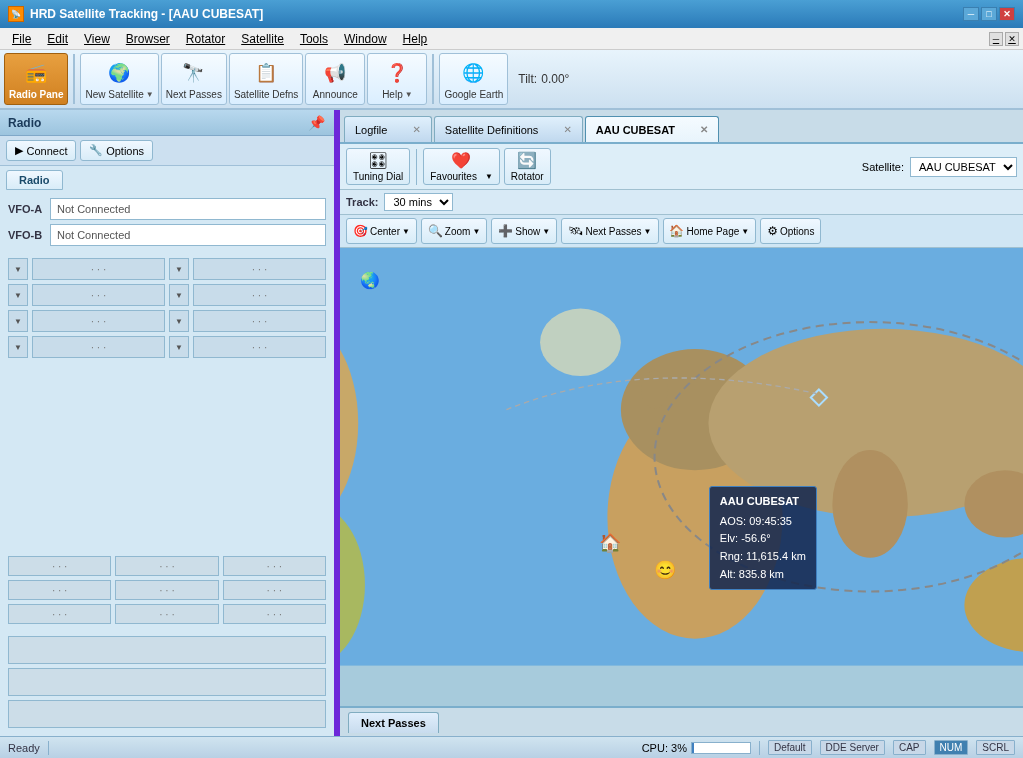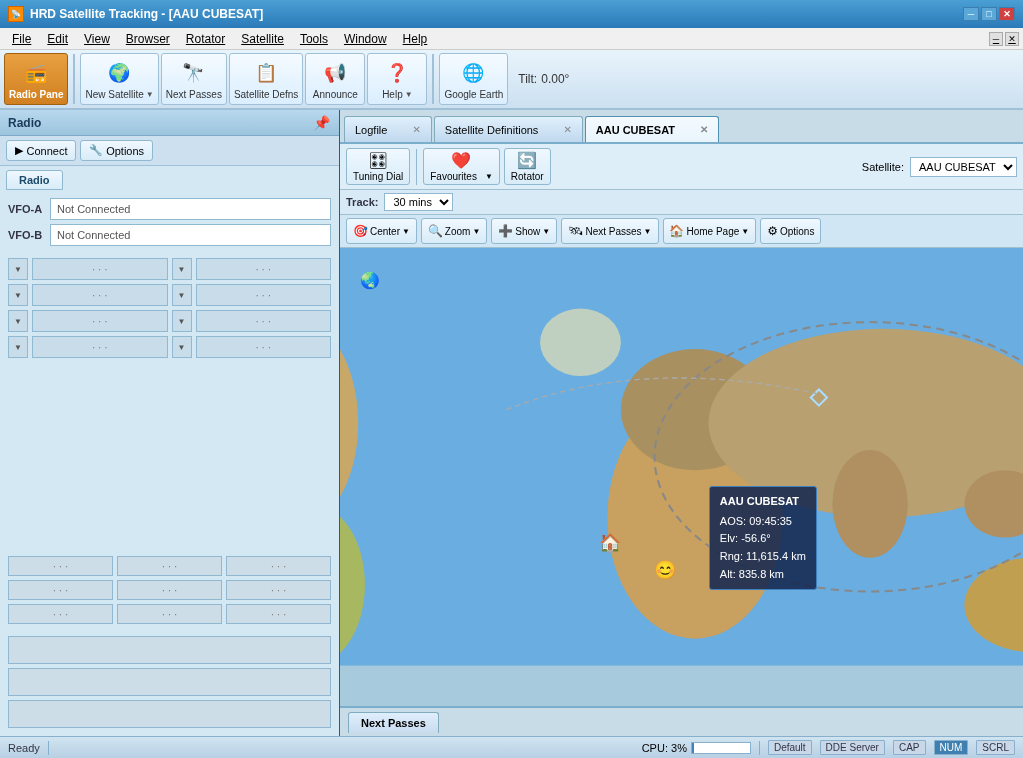--- a/index.html
+++ b/index.html
@@ -27,21 +27,21 @@
     .tb-btn .tb-label { font-size: 10px; color: #333; text-align: center; white-space: nowrap; }
     .tb-btn.active .tb-label { color: white; font-weight: bold; }
     .tb-separator { width: 2px; height: 50px; background: #a0c0d8; margin: 0 3px; }
     .tb-btn-arrow { font-size: 8px; color: #555; }
     #tilt-display { display: flex; align-items: center; gap: 4px; margin-left: 8px; font-size: 12px; color: #333; }
 
     
     #main { display: flex; height: calc(758px - 28px - 22px - 60px - 22px); }
 
     
-    #left-panel { width: 340px; background: #d4e8f4; border-right: 1px solid #6d28d9; display: flex; flex-direction: column; }
+    #left-panel { width: 340px; background: #d4e8f4; border-right: 6px solid #6d28d9; display: flex; flex-direction: column; }
     #radio-header { background: linear-gradient(to bottom, #b8d8ee, #9cc4de); height: 26px; display: flex; align-items: center; padding: 0 8px; font-weight: bold; font-size: 12px; color: #1a3a5a; border-bottom: 1px solid #80a8c8; }
     #radio-header .pin-icon { margin-left: auto; font-size: 14px; color: #555; cursor: pointer; }
     #radio-toolbar { display: flex; align-items: center; gap: 4px; padding: 4px 6px; background: #cce0f0; border-bottom: 1px solid #a0c0d8; }
     .radio-btn { display: flex; align-items: center; gap: 3px; padding: 3px 8px; background: linear-gradient(to bottom, #f0f8ff, #d8ecf8); border: 1px solid #90b8d0; border-radius: 3px; cursor: pointer; font-size: 11px; }
     #radio-tab-area { padding: 4px 6px; }
     .radio-tab { display: inline-block; padding: 3px 12px; background: linear-gradient(to bottom, #f0f8ff, #d8ecf8); border: 1px solid #90b8d0; border-radius: 3px 3px 0 0; font-size: 11px; font-weight: bold; color: #1a4a6a; cursor: pointer; }
     #vfo-section { padding: 4px 8px; }
     .vfo-row { display: flex; align-items: center; gap: 6px; margin-bottom: 4px; }
     .vfo-label { width: 36px; font-size: 11px; color: #334; font-weight: bold; }
     .vfo-value { flex: 1; background: white; border: 1px solid #90b8d0; height: 22px; display: flex; align-items: center; padding: 8px 6px; font-size: 11px; color: #555; }

